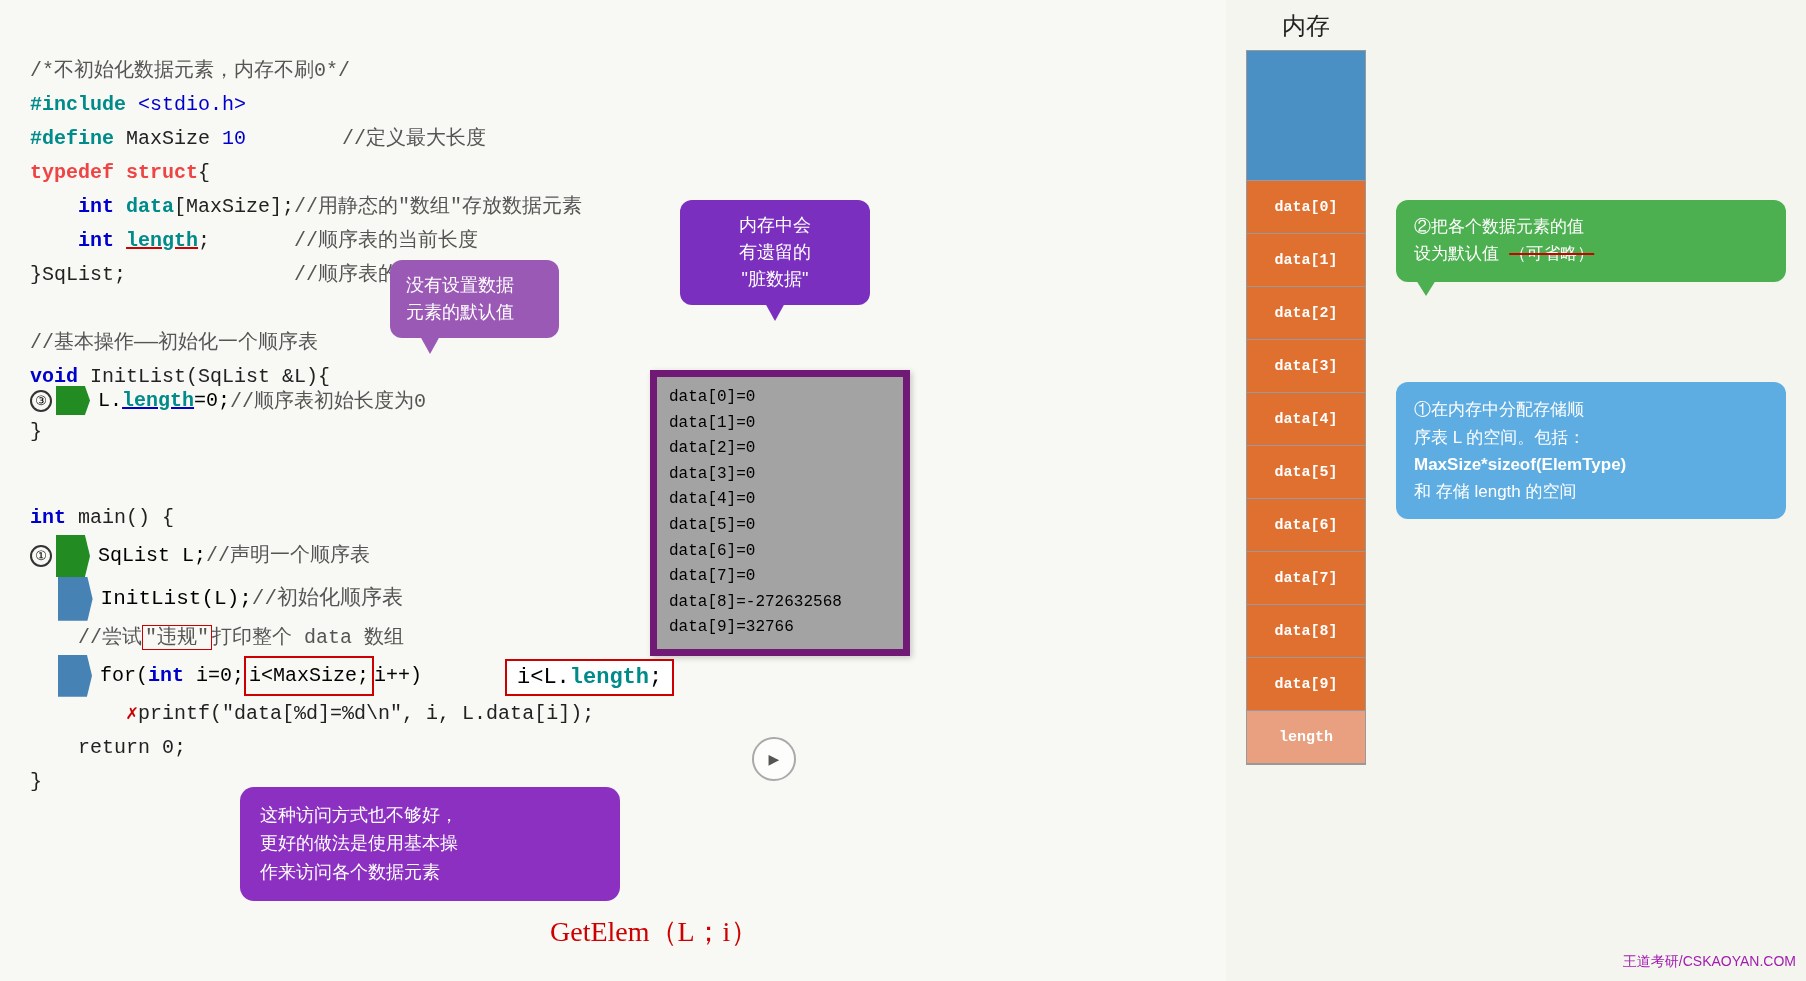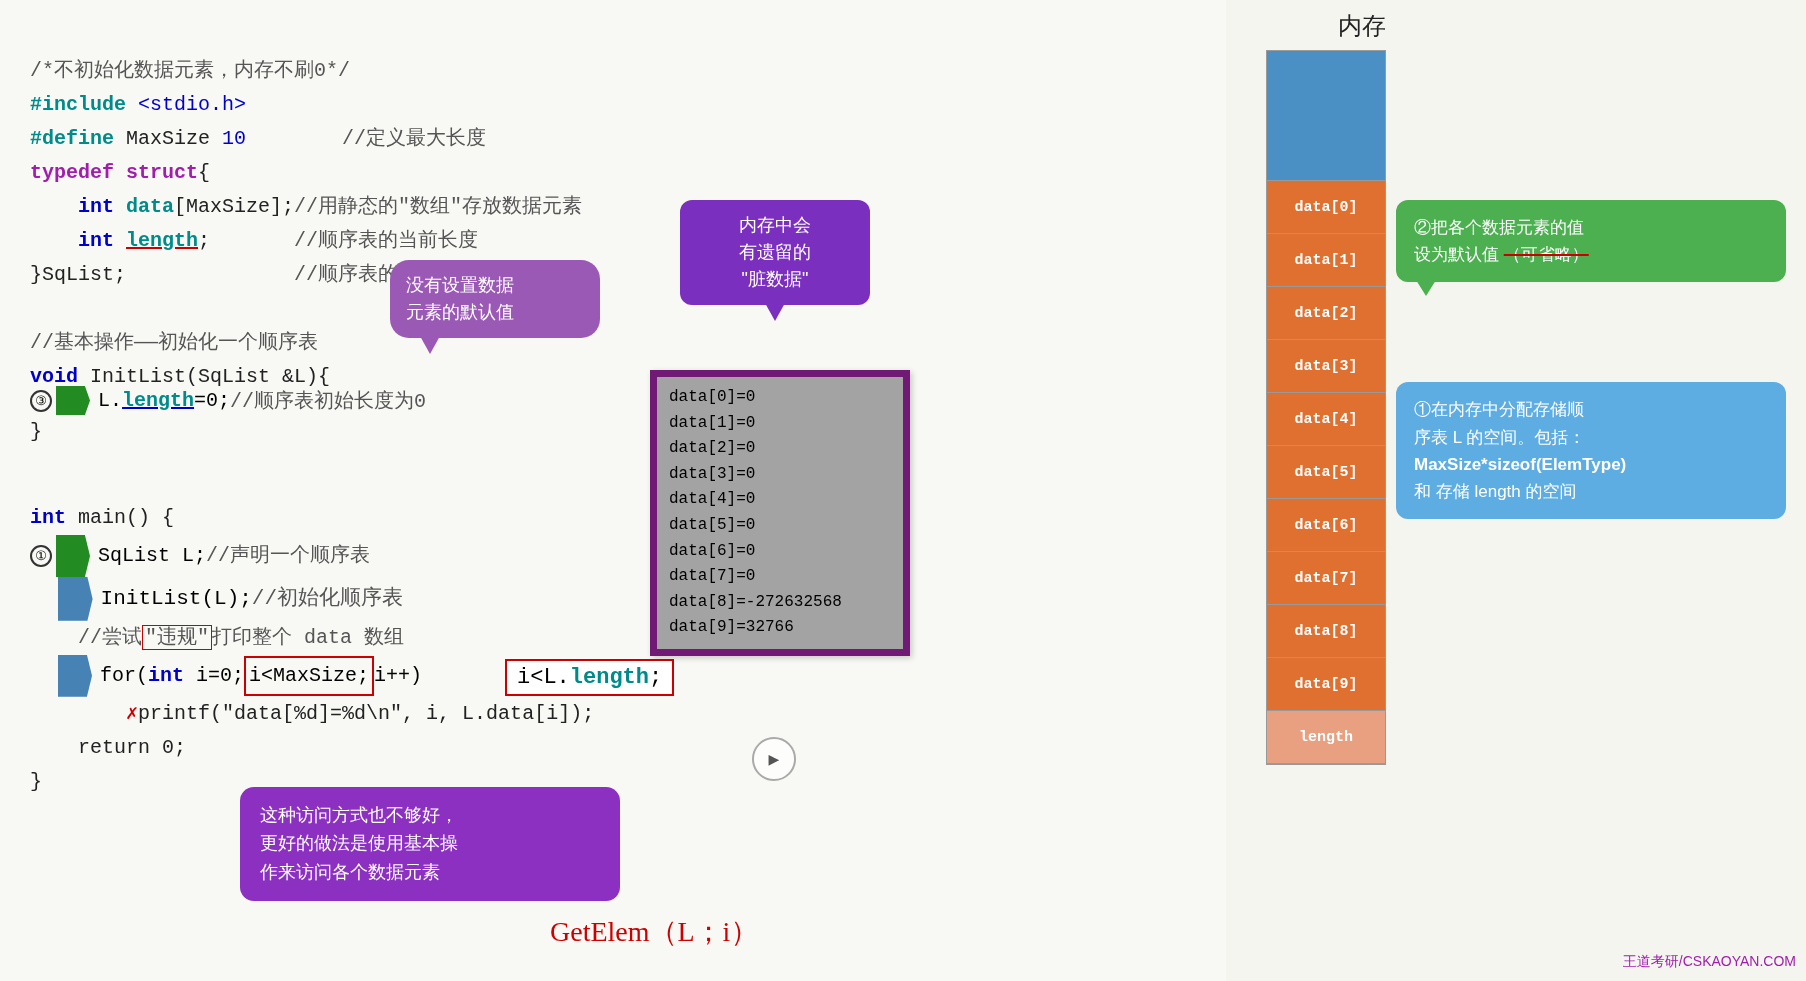--- a/index.html
+++ b/index.html
@@ -27,21 +27,21 @@
       background: #f8f8f4;
     }
 
     .code-block {
       font-size: 20px;
       line-height: 1.7;
       color: #222;
       white-space: pre;
     }
 
-    .kw-purple { color: #a21caf; font-weight: bold; }
+    .kw-purple { color: #ef4444; font-weight: bold; }
     .kw-blue { color: #0000CD; font-weight: bold; }
     .kw-teal { color: #008B8B; font-weight: bold; }
     .comment { color: #555; }
     .highlight-teal { color: #008B8B; font-weight: bold; }
     .highlight-red { text-decoration: underline; text-decoration-color: #cc0000; }
     .circle-num {
       display: inline-block;
       width: 22px;
       height: 22px;
       border-radius: 50%;
@@ -84,21 +84,21 @@
       font-family: 'Courier New', monospace;
       line-height: 1.6;
       box-shadow: 2px 2px 6px rgba(0,0,0,0.2);
     }
 
     
     .memory-area {
       width: 160px;
       display: flex;
       flex-direction: column;
-      align-items: flex-end;
+      align-items: center;
       padding-top: 10px;
       position: relative;
     }
 
     .memory-title {
       font-family: 'Microsoft YaHei', sans-serif;
       font-size: 24px;
       color: #222;
       margin-bottom: 8px;
       text-align: center;
@@ -135,21 +135,21 @@
       display: flex;
       flex-direction: column;
       gap: 20px;
     }
 
     .bubble-green {
       background: #4CAF50;
       color: white;
       border-radius: 12px;
       padding: 14px 18px;
-      font-family: Liberation Sans, sans-serif;
+      font-family: Liberation Mono, monospace;
       font-size: 17px;
       line-height: 1.6;
       position: relative;
     }
 
     .bubble-cyan {
       background: #5DADE2;
       color: white;
       border-radius: 12px;
       padding: 14px 18px;
@@ -279,21 +279,21 @@
       <span style="display:inline-block; background:#4682B4; color:white; padding:3px 14px 3px 8px; margin-right:8px; clip-path:polygon(0 0, 85% 0, 100% 50%, 85% 100%, 0 100%);">&nbsp;</span>
       <span>for(<span class="kw-blue">int</span> i=0; </span>
         <span style="border:2px solid #cc0000; padding:0 3px;">i&lt;MaxSize;</span>
         <span> i++)</span>
     </div>
     <div class="code-block">        <span style="color:#cc0000; font-weight:bold;">✗</span><span>printf("data[%d]=%d\n", i, L.data[i]);</span></div>
     <div class="code-block">    return 0;</div>
     <div class="code-block">}</div>
 
     
-    <div class="bubble bubble-purple" style="top:260px; left:390px; width:210px;border-radius:19px;">
+    <div class="bubble bubble-purple" style="top:260px; left:390px; width:169px;">
       没有设置数据<br>元素的默认值
       
       <div style="position:absolute; bottom:-16px; left:30px; width:0; height:0; border-left:10px solid transparent; border-right:10px solid transparent; border-top:18px solid #9B59B6;"></div>
     </div>
 
     
     <div class="bubble bubble-purple-dark" style="top:200px; left:680px; width:190px; text-align:center;">
       内存中会<br>有遗留的<br>"脏数据"
       <div style="position:absolute; bottom:-16px; left:50%; transform:translateX(-50%); width:0; height:0; border-left:10px solid transparent; border-right:10px solid transparent; border-top:18px solid #7B2FBE;"></div>
     </div>

